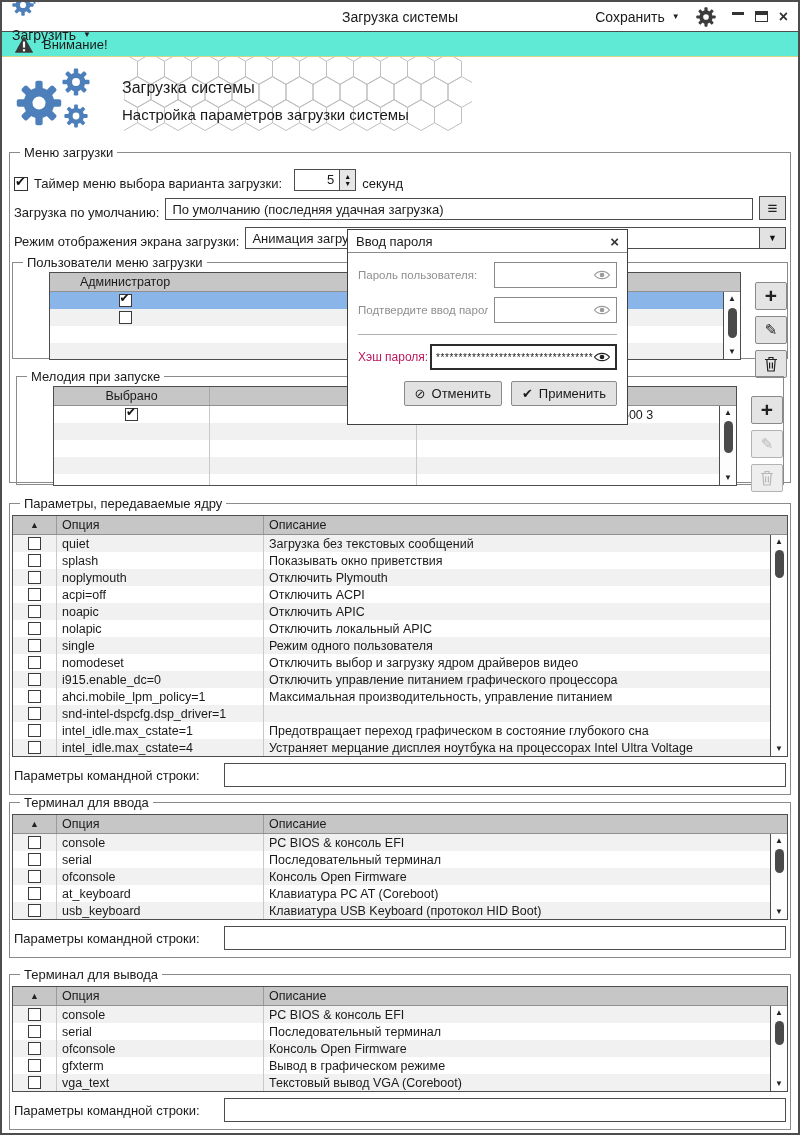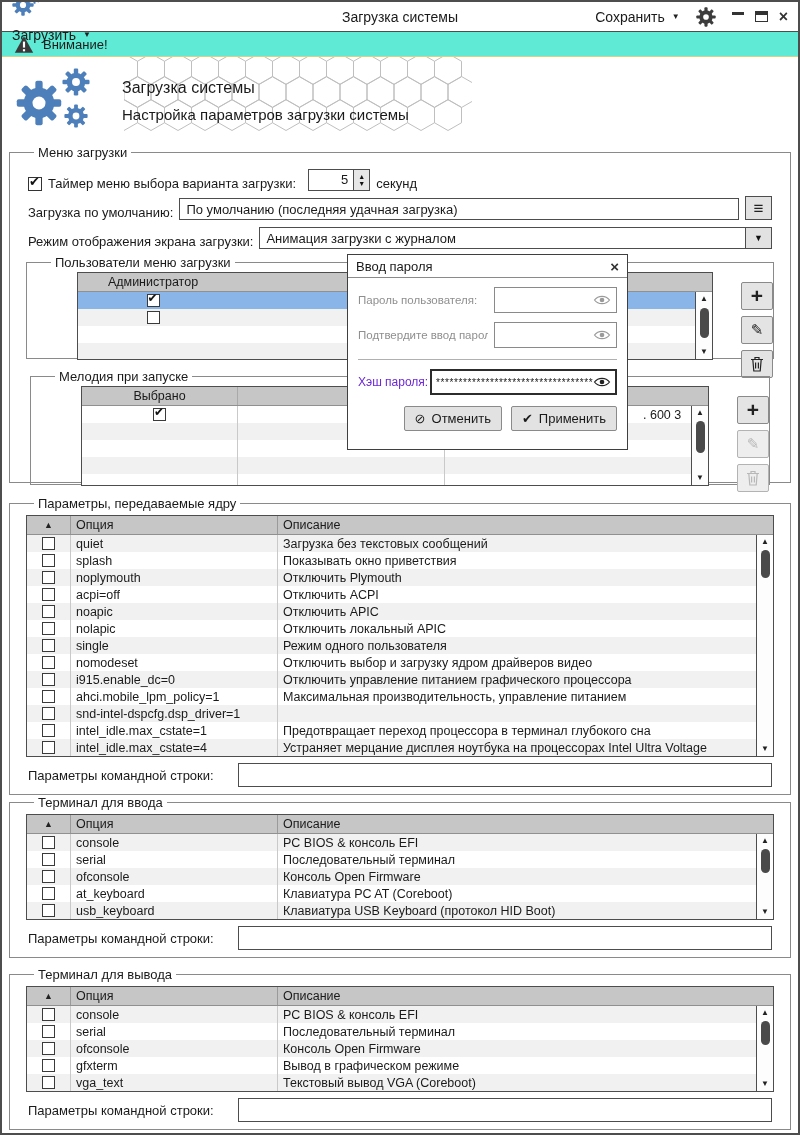--- a/index.html
+++ b/index.html
@@ -30,21 +30,21 @@
   .hexwrap{position:absolute;left:122px;top:0;width:348px;height:88px;}
   .banner-text{position:relative;z-index:1;}
   .banner-title{font-size:16px;margin-bottom:9px;}
   .banner-sub{font-size:15px;}
   .logo{position:relative;width:84px;height:66px;flex-shrink:0;}
   .gear-lg{position:absolute;left:0;top:12px;}
   .gear-sm{position:absolute;left:46px;top:0;}
   .gear-xs{position:absolute;left:48px;top:36px;}
 
   
-  fieldset{border:1px solid #8a8a8a;margin:0 7px;padding:2px 16px 6px;}
+  fieldset{border:1px solid #8a8a8a;margin:0 7px;padding:2px 2px 6px;}
   legend{font-size:13px;padding:0 4px;margin-left:8px;}
   .form-row{display:flex;align-items:flex-end;gap:6px;font-size:13px;margin:5px 2px;height:24px;}
 
   .checkbox{width:14px;height:14px;border:1.5px solid #333;background:#fff;position:relative;flex-shrink:0;}
   .checkbox.checked::after{content:"\2714";position:absolute;left:0px;top:-4px;font-size:13px;color:#111;}
   .cb-s{width:13px;height:13px;border:1.4px solid #3a3a3a;background:#fff;position:relative;flex-shrink:0;}
   .cb-s.checked::after{content:"\2714";position:absolute;left:0px;top:-4px;font-size:12px;color:#111;}
 
   .spin{display:flex;width:62px;height:22px;border:1px solid #4d4d4d;background:#fff;margin-left:6px;}
   .spin-val{flex:1;text-align:right;padding:2px 5px;font-size:13px;}
@@ -94,31 +94,31 @@
   .o-row:nth-of-type(odd){background:#f1f1f1;}
   .o-row .o-c1{border-right:1px solid #c9c9c9;}
   .o-row .o-c2{border-right:1px solid #c9c9c9;}
   .sort-arrow{font-size:9px;color:#222;}
 
   .cmd-row{display:flex;align-items:center;gap:8px;font-size:13px;margin:5px 2px 1px;}
   .cmd-row .lbl{width:202px;flex-shrink:0;}
   .cmd-input{height:24px;border:1px solid #4d4d4d;background:#fff;}
 
   
-  .dialog{position:absolute;left:345px;top:252px;width:281px;height:196px;background:#fff;border:1px solid #3f3f3f;z-index:10;overflow:hidden;}
+  .dialog{position:absolute;left:345px;top:227px;width:281px;height:196px;background:#fff;border:1px solid #3f3f3f;z-index:10;overflow:hidden;}
   .dlg-title{height:23px;display:flex;align-items:center;padding:0 8px;font-size:13px;border-bottom:1px solid #8a8a8a;}
   .dlg-close{margin-left:auto;font-size:15px;font-weight:bold;color:#333;line-height:1;}
   .dlg-body{padding:9px 10px 0;}
   .dlg-row{display:flex;align-items:center;gap:6px;margin-bottom:9px;}
   .dlg-label{width:130px;flex-shrink:0;font-size:11.5px;color:#8f8f8f;white-space:nowrap;overflow:hidden;}
   .dlg-input{flex:1;height:26px;border:1px solid #8a8a8a;display:flex;align-items:center;padding:0 5px;min-width:0;}
   .eye{margin-left:auto;color:#9a9a9a;display:flex;align-items:center;flex-shrink:0;}
   .eye.dark{color:#222;}
   .dlg-sep{border-top:1px solid #b0b0b0;margin:11px 0 9px;}
-  .hash-label{width:66px;flex-shrink:0;font-size:12px;color:#6d28d9;white-space:nowrap;}
+  .hash-label{width:66px;flex-shrink:0;font-size:12px;color:#be185d;white-space:nowrap;}
   .hash-input{flex:1;height:26px;border:2px solid #2c2c2c;display:flex;align-items:center;padding:0 4px;min-width:0;}
   .hash-text{flex:1;font-size:10px;letter-spacing:0.6px;white-space:nowrap;overflow:hidden;}
   .dlg-btns{display:flex;justify-content:flex-end;gap:9px;margin-top:11px;}
   .dlg-btn{height:25px;display:flex;align-items:center;gap:6px;padding:0 10px;background:#e2e2e2;border:1px solid #8a8a8a;border-radius:2px;font-size:13px;}
   .dlg-btn .ic{font-size:13px;}
 </style>
 </head>
 <body>
 
 <svg width="0" height="0" style="position:absolute" aria-hidden="true">
@@ -464,21 +464,21 @@
             <span class="cb-s"></span>
           </span>
         <span class="o-c2">snd-intel-dspcfg.dsp_driver=1</span>
       </div>
 
       <div class="o-row">
         <span class="o-c1">
             <span class="cb-s"></span>
           </span>
         <span class="o-c2">intel_idle.max_cstate=1</span>
-        <span class="o-c3">Предотвращает переход процессора в терминал глубокого сна</span>
+        <span class="o-c3">Предотвращает переход графическом в состояние глубокого сна</span>
       </div>
 
       <div class="o-row">
         <span class="o-c1">
             <span class="cb-s"></span>
           </span>
         <span class="o-c2">intel_idle.max_cstate=4</span>
         <span class="o-c3">Устраняет мерцание дисплея ноутбука на процессорах Intel Ultra Voltage</span>
       </div>
     </div>

